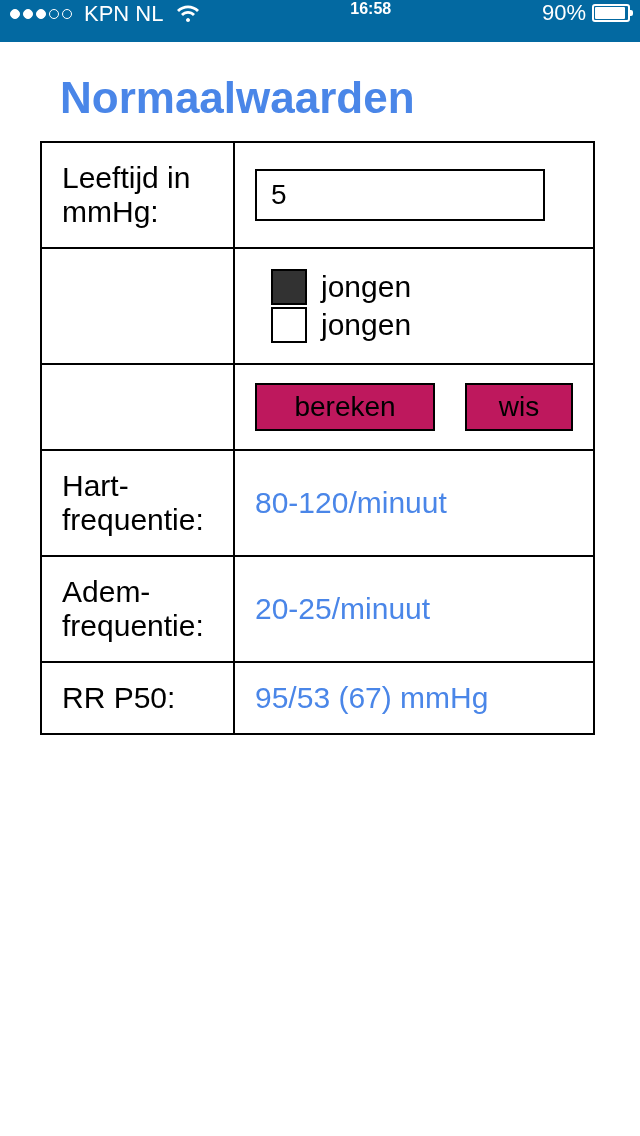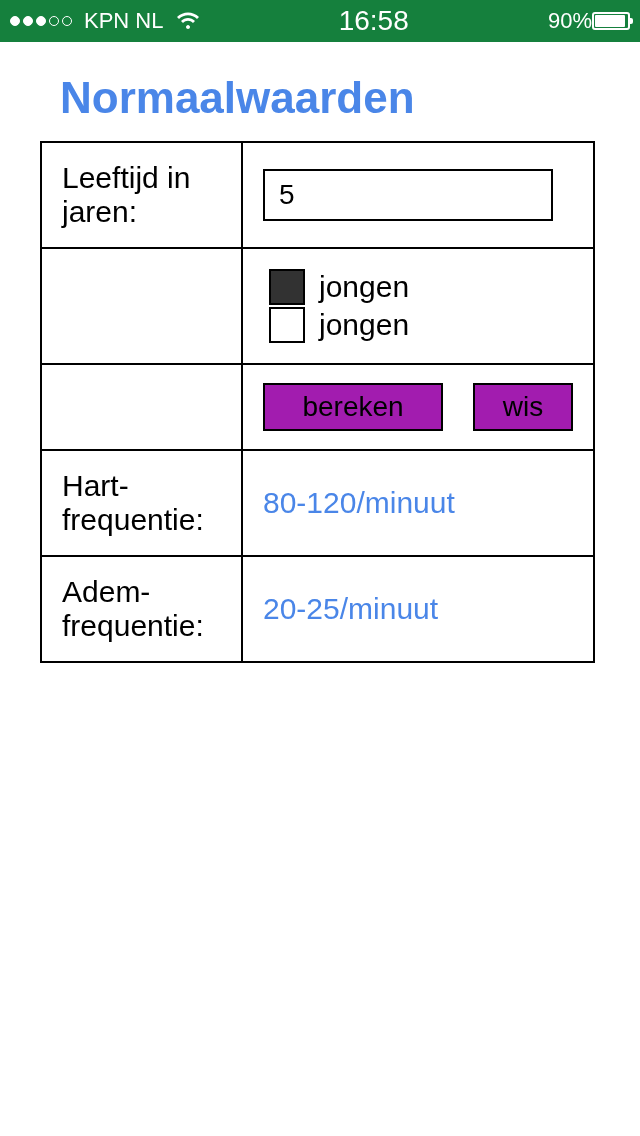--- a/index.html
+++ b/index.html
@@ -4,36 +4,36 @@
   <style>
     * { margin: 0; padding: 0; box-sizing: border-box; }
     body {
       font-family: Arial, Helvetica, sans-serif;
       background: #fff;
       width: 640px;
       height: 1136px;
       overflow: hidden;
     }
     .status-bar {
-      background: #15803d;
+      background: #0369a1;
       color: #fff;
       height: 42px;
       display: flex;
-      align-items: center;
+      align-items: flex-start;
       padding: 0 10px;
       font-size: 24px;
     }
     .status-left { display: flex; align-items: center; gap: 6px; }
     .signal-dots { display: flex; gap: 3px; align-items: center; }
     .dot { width: 10px; height: 10px; border-radius: 50%; border: 1.5px solid #fff; }
     .dot.filled { background: #fff; }
     .carrier { margin-left: 6px; font-size: 22px; }
     .wifi-icon { margin-left: 8px; }
-    .status-center { flex: 1; text-align: center; font-weight: 400; font-size: 28px; }
-    .status-right { display: flex; align-items: center; gap: 0; font-size: 22px; }
+    .status-center { flex: 1; text-align: center; font-weight: 700; font-size: 16px; }
+    .status-right { display: flex; align-items: center; gap: 6px; font-size: 22px; }
     .battery {
       width: 38px; height: 18px;
       border: 2px solid #fff;
       border-radius: 3px;
       position: relative;
       display: inline-block;
     }
     .battery::after {
       content: '';
       position: absolute;
@@ -69,39 +69,39 @@
     }
     .content-table td.label-cell { width: 220px; }
     .input-box {
       border: 2px solid #000;
       padding: 8px 14px;
       font-size: 28px;
       width: 290px;
       font-family: inherit;
     }
     .gender-row { padding-top: 14px; padding-bottom: 14px; }
-    .checkbox-line { display: flex; align-items: center; gap: 14px; margin: 2px 6px; }
+    .checkbox-line { display: flex; align-items: center; gap: 14px; margin: 2px 16px; }
     .checkbox {
       width: 36px; height: 36px;
       border: 2px solid #000;
       display: inline-block;
     }
     .checkbox.checked { background: #323232; }
     .btn {
       border: 2px solid #000;
-      background: #a21caf;
+      background: #be185d;
       padding: 6px 0;
       font-size: 28px;
       font-family: inherit;
       cursor: pointer;
       text-align: center;
     }
     .btn-row { display: flex; gap: 30px; }
     .btn.calc { width: 180px; }
-    .btn.clear { width: 100px; }
+    .btn.clear { width: 108px; }
     .value-cell { color: #4A86E8; font-size: 30px; }
     .label-cell, .row-label { color: #000; }
   </style>
 </head>
 <body>
 
 <div class="status-bar">
   <div class="status-left">
     <span class="signal-dots">
       <span class="dot filled"></span>
@@ -124,21 +124,21 @@
         <span class="battery-fill"></span>
       </span>
   </div>
 </div>
 
 <h1 class="page-title">Normaalwaarden</h1>
 
 <table class="content-table">
   <tbody>
       <tr>
-    <td class="label-cell">Leeftijd in jaren:</td>
+    <td class="label-cell">Leeftijd in mmHg:</td>
     <td>
       <input class="input-box" type="text" value="5" style="">
     </td>
   </tr>
   <tr>
     <td class="label-cell"></td>
     <td class="gender-row">
       <div class="checkbox-line">
         <span class="checkbox checked"></span>
         <span>jongen</span>
@@ -159,14 +159,18 @@
     </td>
   </tr>
   <tr>
     <td class="label-cell">Hart-frequentie:</td>
     <td class="value-cell">80-120/minuut</td>
   </tr>
   <tr>
     <td class="label-cell">Adem-frequentie:</td>
     <td class="value-cell">20-25/minuut</td>
   </tr>
+  <tr>
+    <td class="label-cell">RR P50:</td>
+    <td class="value-cell">95/53 (67) mmHg</td>
+  </tr>
 </tbody>
   </table>
 
 </body></html>

